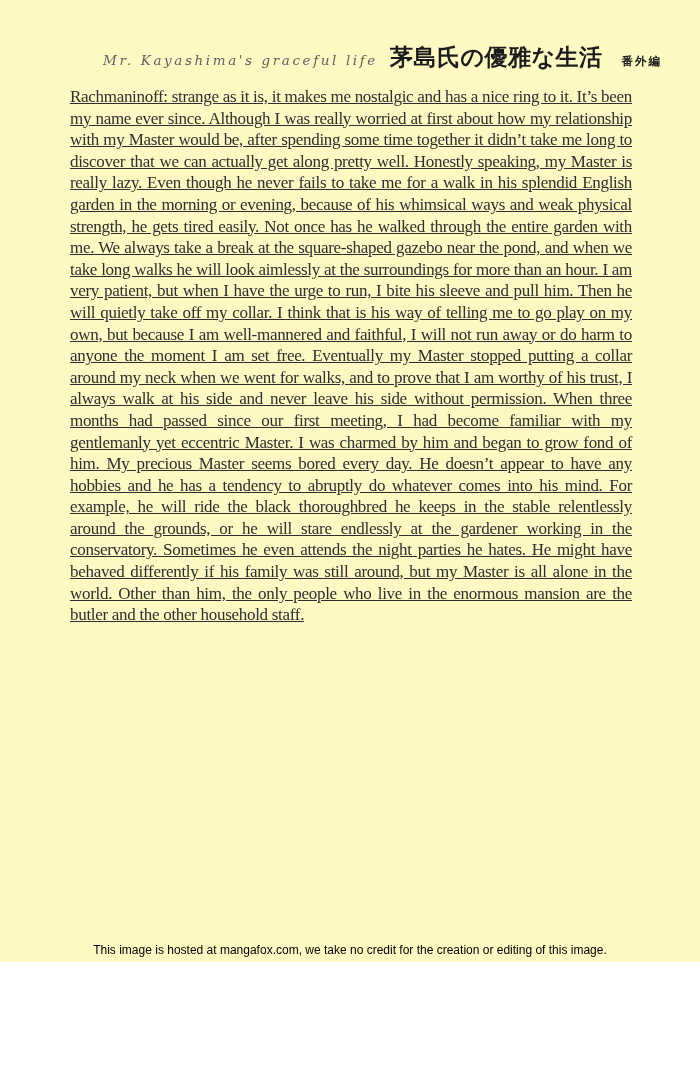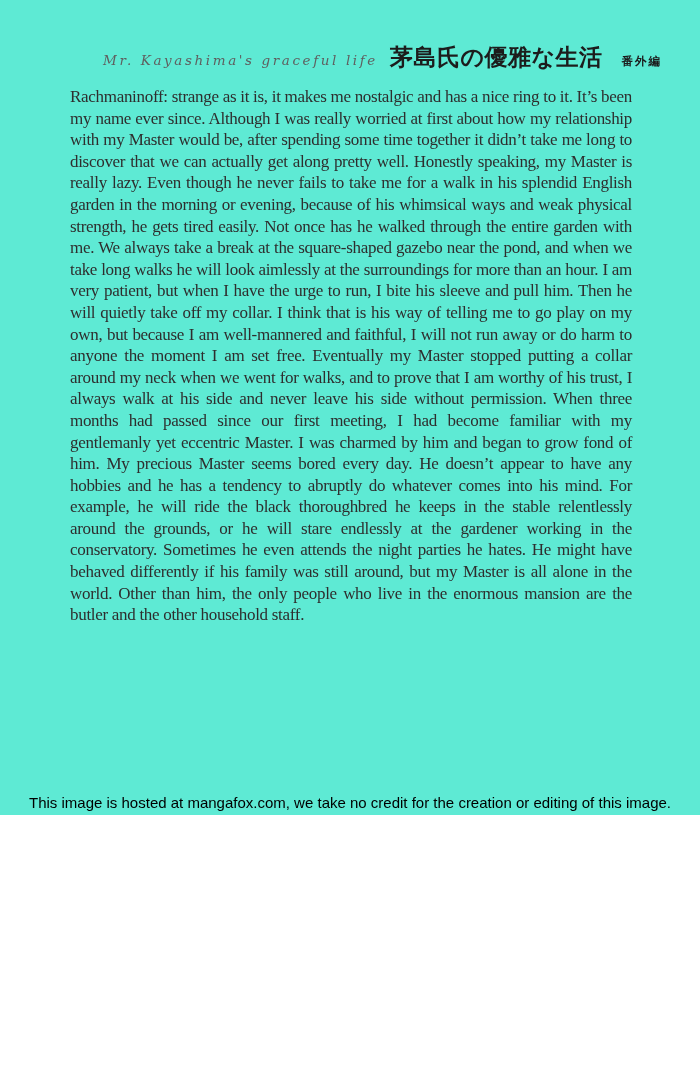--- a/index.html
+++ b/index.html
@@ -8,23 +8,23 @@
   }
   body {
     width: 700px;
     height: 1071px;
     background: #ffffff;
     position: relative;
     overflow: hidden;
   }
   .page {
     width: 700px;
-    height: 815px;
+    height: 962px;
     position: relative;
-    background: #5eead4;
+    background: #fef9c3;
   }
   .page-header {
     position: absolute;
     top: 34px;
     left: 0;
     right: 38px;
     display: flex;
     justify-content: flex-end;
     align-items: baseline;
     white-space: nowrap;
@@ -60,29 +60,30 @@
     width: 562px;
   }
   .body-text p {
     margin: 0;
     font-family: "Liberation Serif", "DejaVu Serif", serif;
     font-size: 17px;
     line-height: 21.6px;
     letter-spacing: -0.3px;
     text-align: justify;
     color: #2e2e2e;
+    text-decoration: underline;
   }
   .page-footer {
     position: absolute;
     left: 0;
     right: 0;
     bottom: 5px;
     text-align: center;
     font-family: "Liberation Sans", "DejaVu Sans", sans-serif;
-    font-size: 15px;
+    font-size: 12px;
     line-height: 14px;
     color: #000000;
   }
 </style>
 </head>
 <body>
 
 <div class="page">
 
   <header class="page-header">

